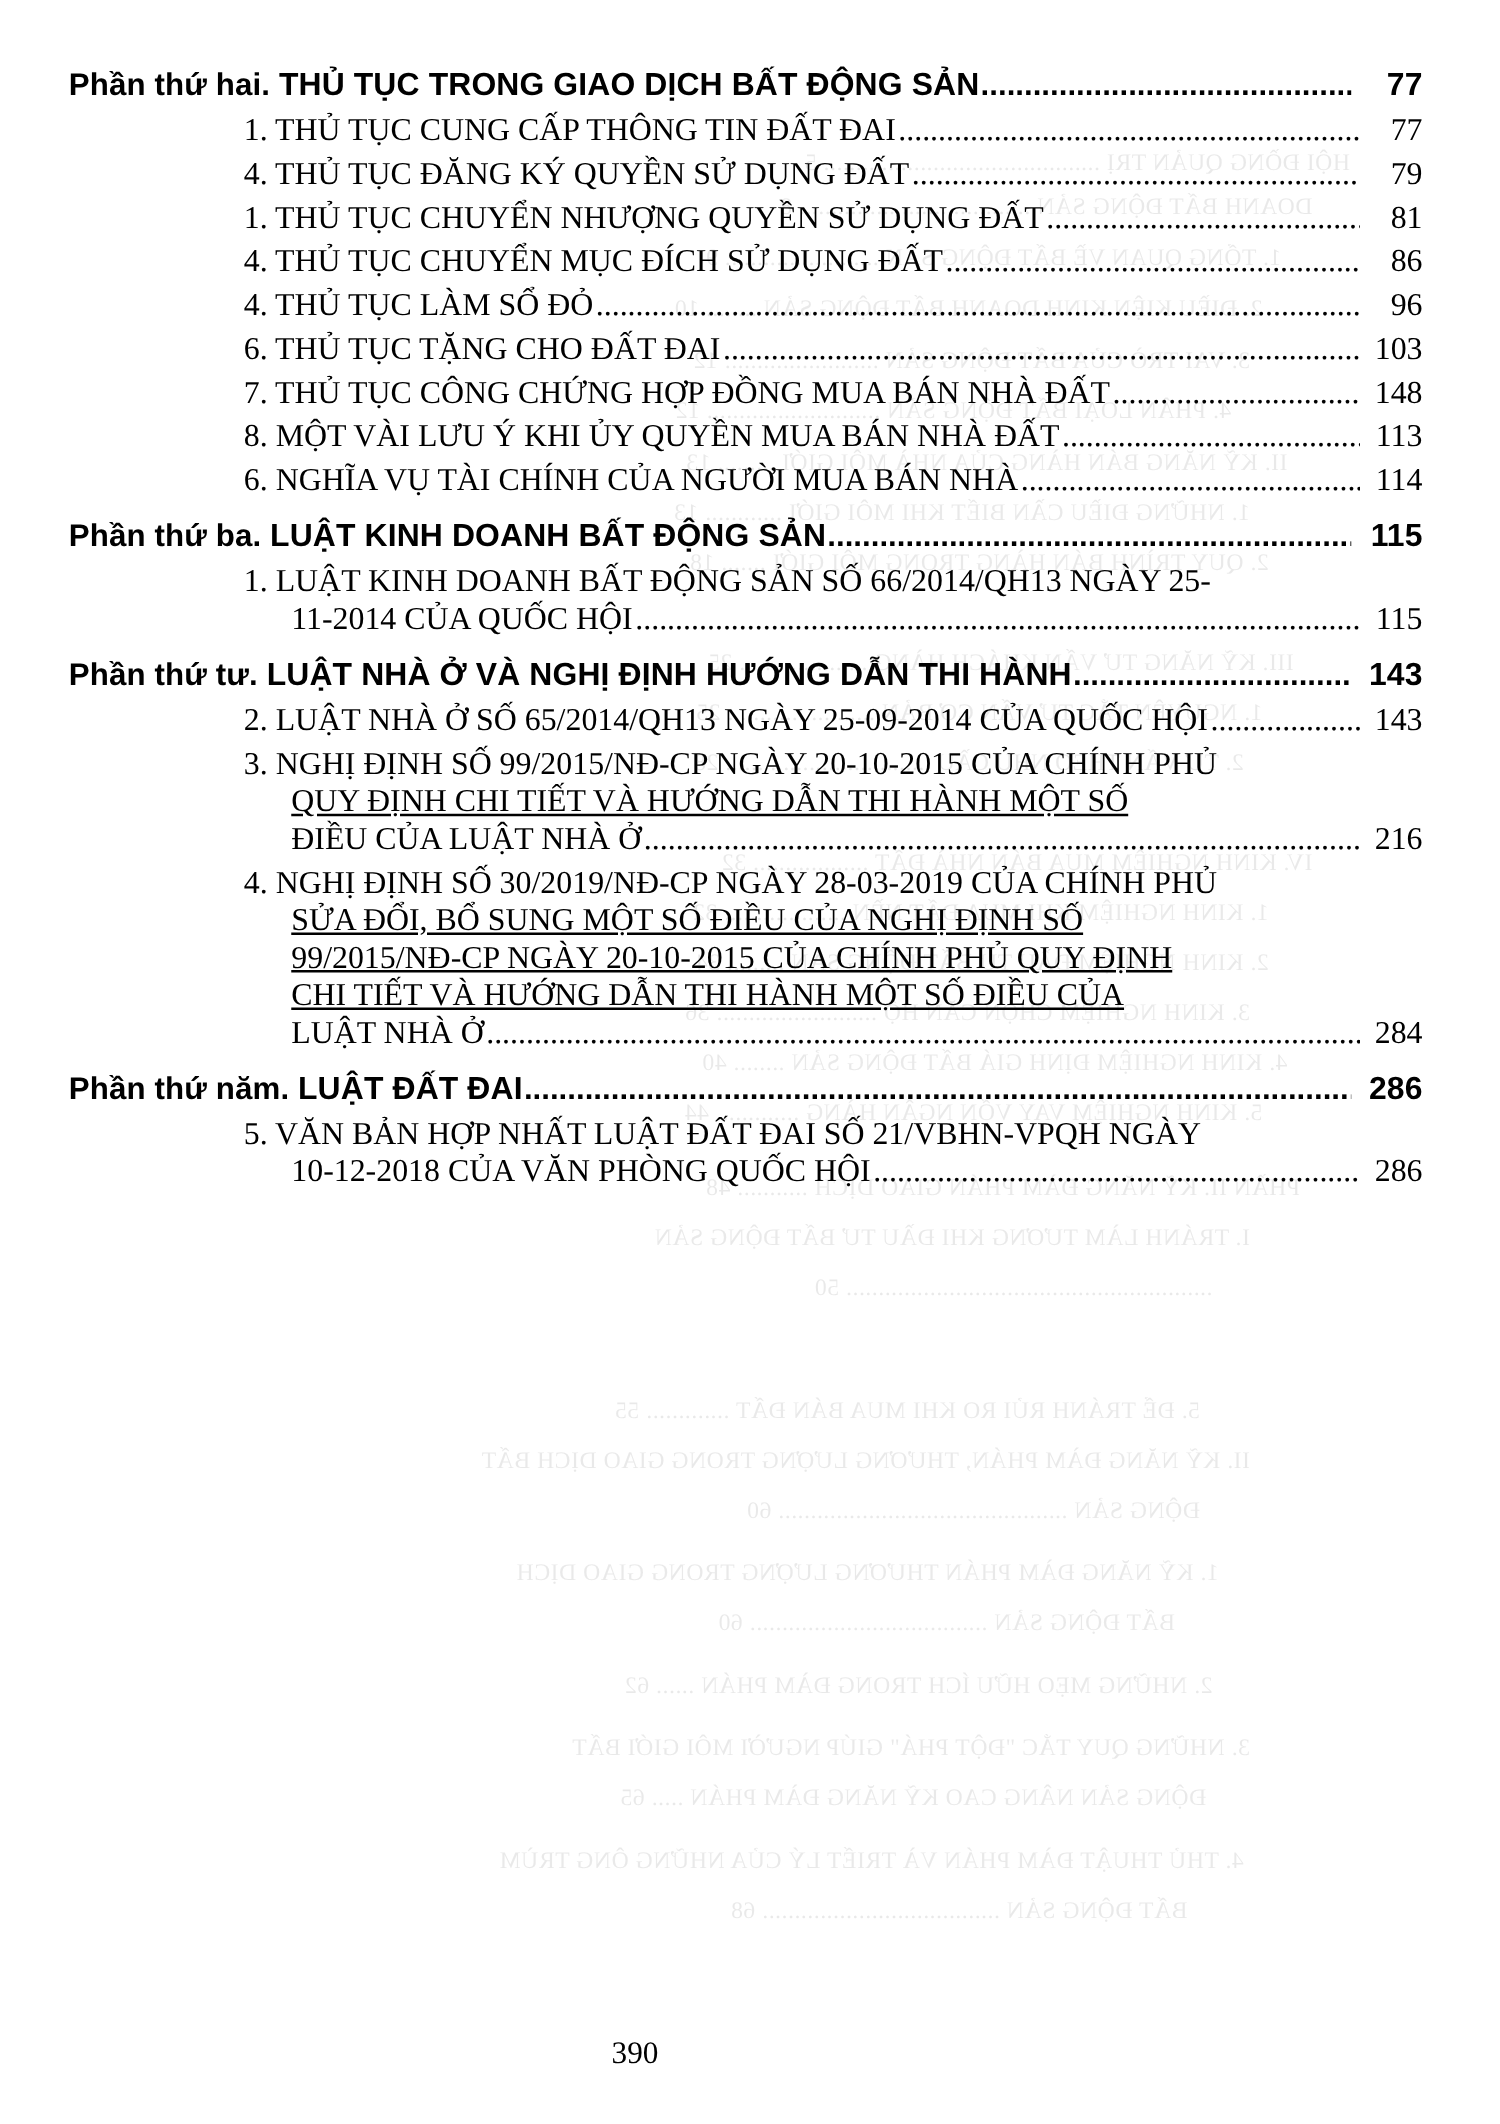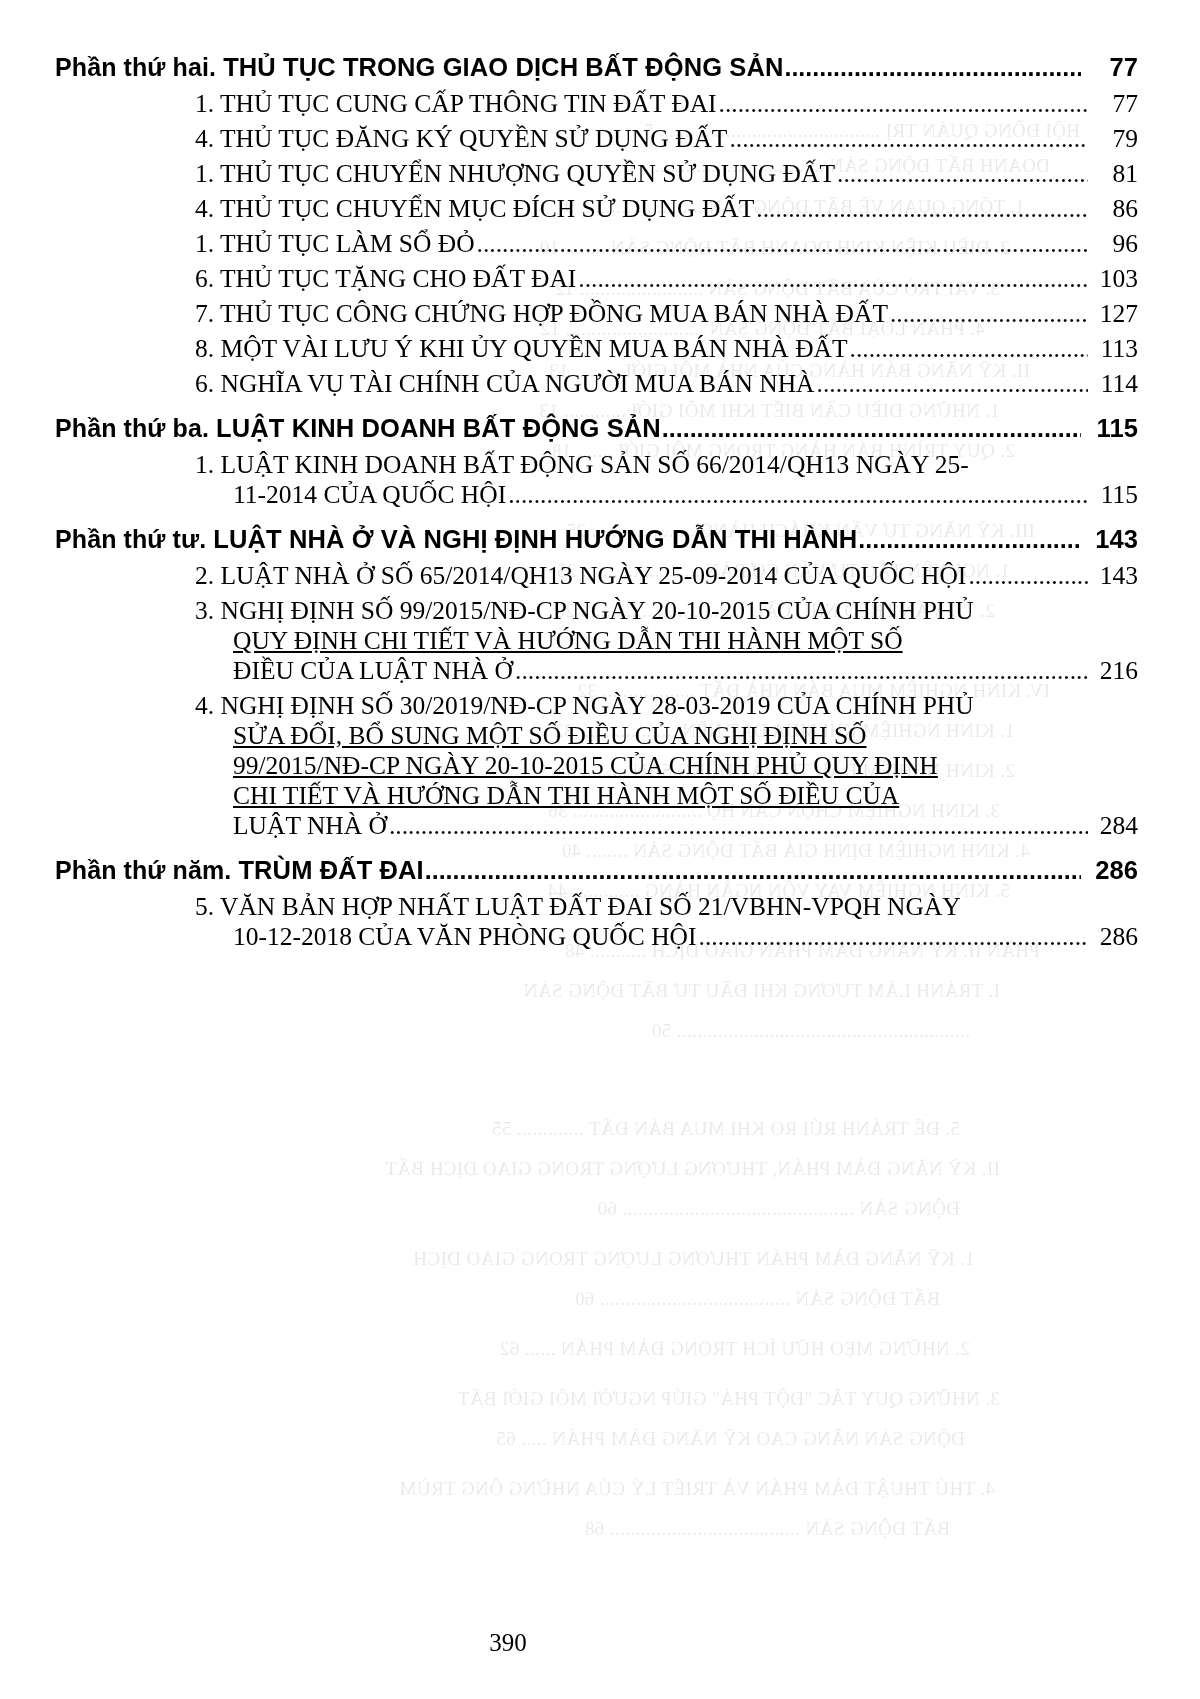--- a/index.html
+++ b/index.html
@@ -213,33 +213,33 @@
     <span class="txt">1. THỦ TỤC CHUYỂN NHƯỢNG QUYỀN SỬ DỤNG ĐẤT</span>
     <span class="dots">................................................................................................................................</span>
     <span class="pg">81</span>
   </div>
   <div class="entry">
     <span class="txt">4. THỦ TỤC CHUYỂN MỤC ĐÍCH SỬ DỤNG ĐẤT</span>
     <span class="dots">................................................................................................................................</span>
     <span class="pg">86</span>
   </div>
   <div class="entry">
-    <span class="txt">1. THỦ TỤC LÀM SỔ ĐỎ</span>
+    <span class="txt">4. THỦ TỤC LÀM SỔ ĐỎ</span>
     <span class="dots">................................................................................................................................</span>
     <span class="pg">96</span>
   </div>
   <div class="entry">
     <span class="txt">6. THỦ TỤC TẶNG CHO ĐẤT ĐAI</span>
     <span class="dots">................................................................................................................................</span>
     <span class="pg">103</span>
   </div>
   <div class="entry">
     <span class="txt">7. THỦ TỤC CÔNG CHỨNG HỢP ĐỒNG MUA BÁN NHÀ ĐẤT</span>
     <span class="dots">................................................................................................................................</span>
-    <span class="pg">127</span>
+    <span class="pg">148</span>
   </div>
   <div class="entry">
     <span class="txt">8. MỘT VÀI LƯU Ý KHI ỦY QUYỀN MUA BÁN NHÀ ĐẤT</span>
     <span class="dots">................................................................................................................................</span>
     <span class="pg">113</span>
   </div>
   <div class="entry">
     <span class="txt">6. NGHĨA VỤ TÀI CHÍNH CỦA NGƯỜI MUA BÁN NHÀ</span>
     <span class="dots">................................................................................................................................</span>
     <span class="pg">114</span>
@@ -293,21 +293,21 @@
     <div class="mid">CHI TIẾT VÀ HƯỚNG DẪN THI HÀNH MỘT SỐ ĐIỀU CỦA</div>
     <div class="cont">
       <span class="txt">LUẬT NHÀ Ở</span>
       <span class="dots">................................................................................................................................</span>
       <span class="pg">284</span>
     </div>
   </div>
 
   <div class="part-row">
     <span class="lead">
-      <span class="pfx">Phần thứ năm. </span><span class="ttl">TRÙM ĐẤT ĐAI</span>
+      <span class="pfx">Phần thứ năm. </span><span class="ttl">LUẬT ĐẤT ĐAI</span>
     </span>
     <span class="dots">................................................................................................................................</span>
     <span class="pg">286</span>
   </div>
 
   <div class="entry-multi">
     <div class="l1">5. VĂN BẢN HỢP NHẤT LUẬT ĐẤT ĐAI SỐ 21/VBHN-VPQH NGÀY</div>
     <div class="cont">
       <span class="txt">10-12-2018 CỦA VĂN PHÒNG QUỐC HỘI</span>
       <span class="dots">................................................................................................................................</span>

